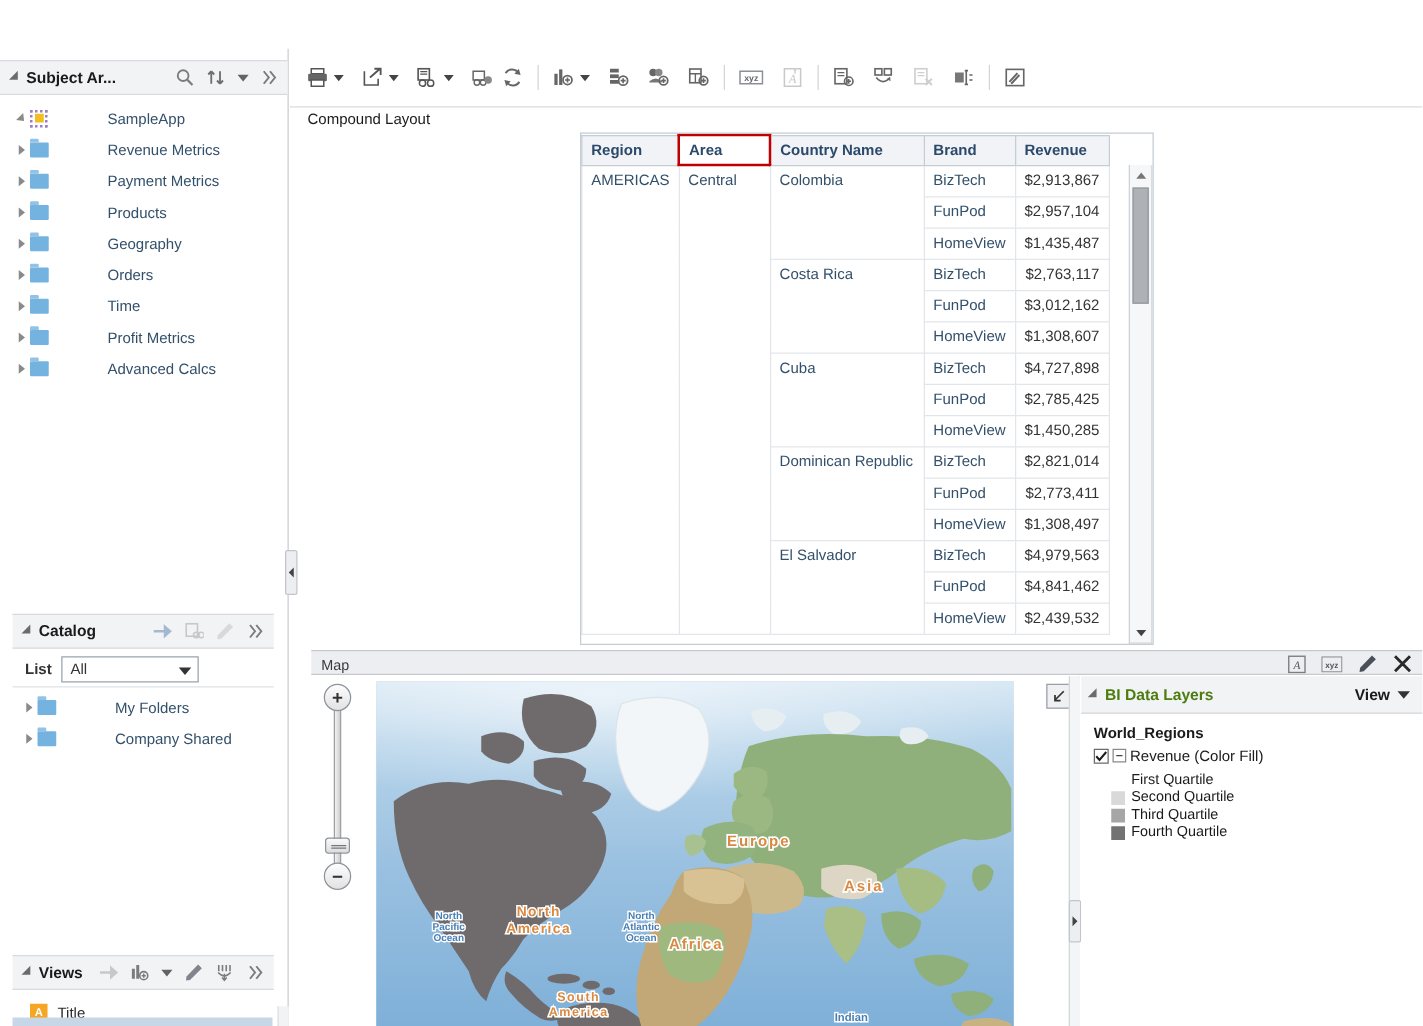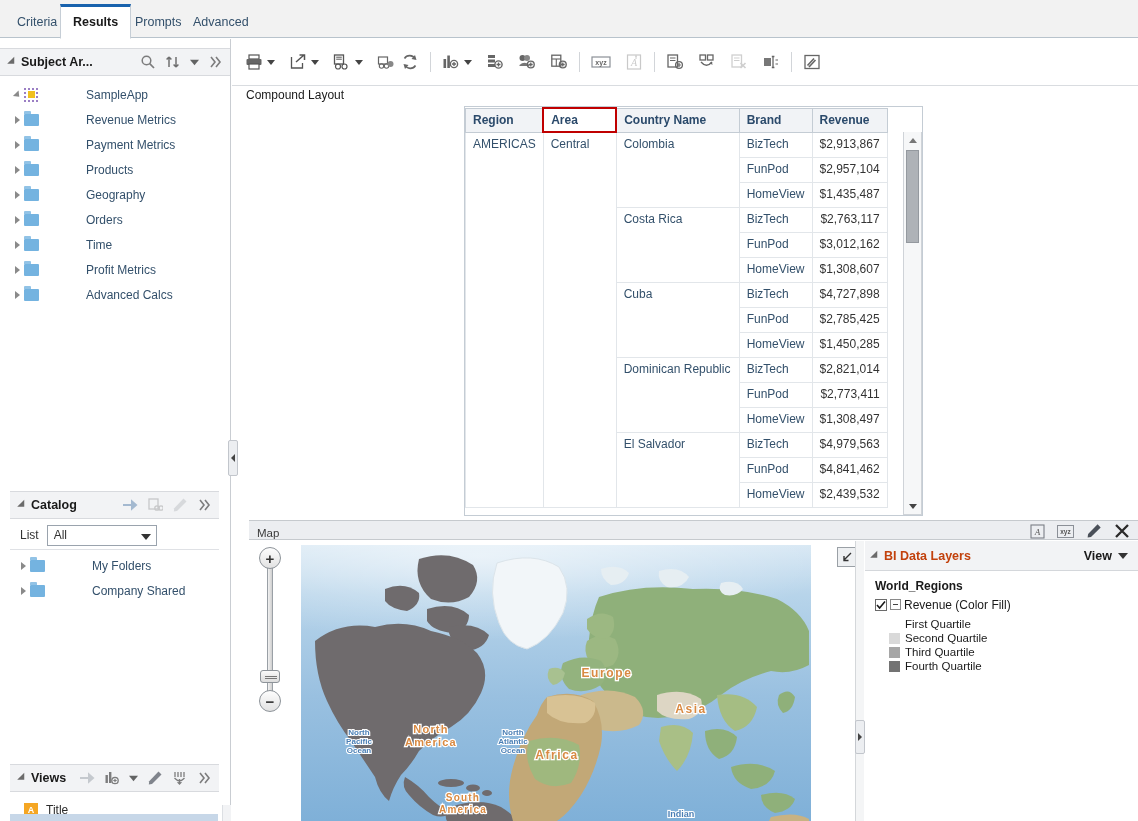--- a/index.html
+++ b/index.html
@@ -113,21 +113,21 @@
     width: 14px; height: 14px; border: 2px dotted #9b7fc4;
     display: flex; align-items: center; justify-content: center;
   }
   .appico i { width: 7px; height: 7px; background: #f0c020; display: block; }
 
   
   .catalog-list-row {
     display: flex; align-items: center; height: 30px; padding: 0 10px;
     border-bottom: 1px solid #e2e4e8;
   }
-  .catalog-list-row .lbl { margin-right: 8px; font-size: 12px; color: #333; }
+  .catalog-list-row .lbl { margin-right: 8px; font-size: 12px; color: #333; font-weight: bold; }
   .selbox {
     position: relative; width: 110px; height: 21px; background: #fff;
     border: 1px solid #9aa3ad; display: flex; align-items: center;
     padding: 0 18px 0 6px; font-size: 12px; color: #333; cursor: pointer;
   }
   .selbox .caret {
     position: absolute; right: 5px; top: 8px;
     width: 0; height: 0; border-left: 5px solid transparent;
     border-right: 5px solid transparent; border-top: 6px solid #333;
   }
@@ -294,21 +294,21 @@
     border-bottom: 1px solid #d4d7db;
     display: flex; align-items: center; padding: 0 10px 0 8px;
   }
   .bi-head .twisty2 {
     width: 0; height: 0; margin-right: 6px;
     border-left: 5px solid #6b6b6b;
     border-top: 5px solid transparent;
     border-bottom: 5px solid transparent;
     transform: rotate(45deg);
   }
-  .bi-title { font-weight: bold; font-size: 12.5px; color: #c2410c; }
+  .bi-title { font-weight: bold; font-size: 12.5px; color: #4d7c0f; }
   .bi-view { margin-left: auto; display: flex; align-items: center; cursor: pointer; font-size: 12.5px; font-weight: bold; color: #1a1a1a;}
   .bi-view .caret2 { margin-left: 6px; width:0;height:0;border-left:5px solid transparent;border-right:5px solid transparent;border-top:6px solid #333; }
   .bi-body { padding: 8px 10px; }
   .layer-group { font-weight: bold; font-size: 12px; color: #1a1a1a; margin-bottom: 3px; }
   .layer-row { display: flex; align-items: center; height: 17px; }
   .chk {
     width: 12px; height: 12px; border: 1px solid #6b6b6b; background: #fff;
     display: flex; align-items: center; justify-content: center; margin-right: 3px;
     cursor: pointer;
   }
@@ -333,26 +333,20 @@
   .right-scroll-stub {
     position: absolute; left: 222px; bottom: 0; width: 9px; height: 16px;
     background: #f2f3f5; border-left: 1px solid #dcdfe3;
   }
 </style>
 </head>
 <body>
 
 <div id="app">
 
-  <div class="tabbar">
-    <div class="tab" style="left:4px;">Criteria</div>
-    <div class="tab active" style="left:60px;">Results</div>
-    <div class="tab" style="left:122px;">Prompts</div>
-    <div class="tab" style="left:180px;">Advanced</div>
-  </div>
 
   <div class="sidebar">
 
     <div class="panel-header" style="margin-top:9px;">
       <div class="twisty"></div>
       <div class="panel-title">Subject Ar...</div>
       <div class="panel-tools">
         <svg class="ptool" viewBox="0 0 16 16">
           <circle cx="6.5" cy="6.5" r="4.3" fill="none" stroke="#555" stroke-width="1.5"></circle>
           <line x1="9.7" y1="9.7" x2="14" y2="14" stroke="#555" stroke-width="1.7"></line>

